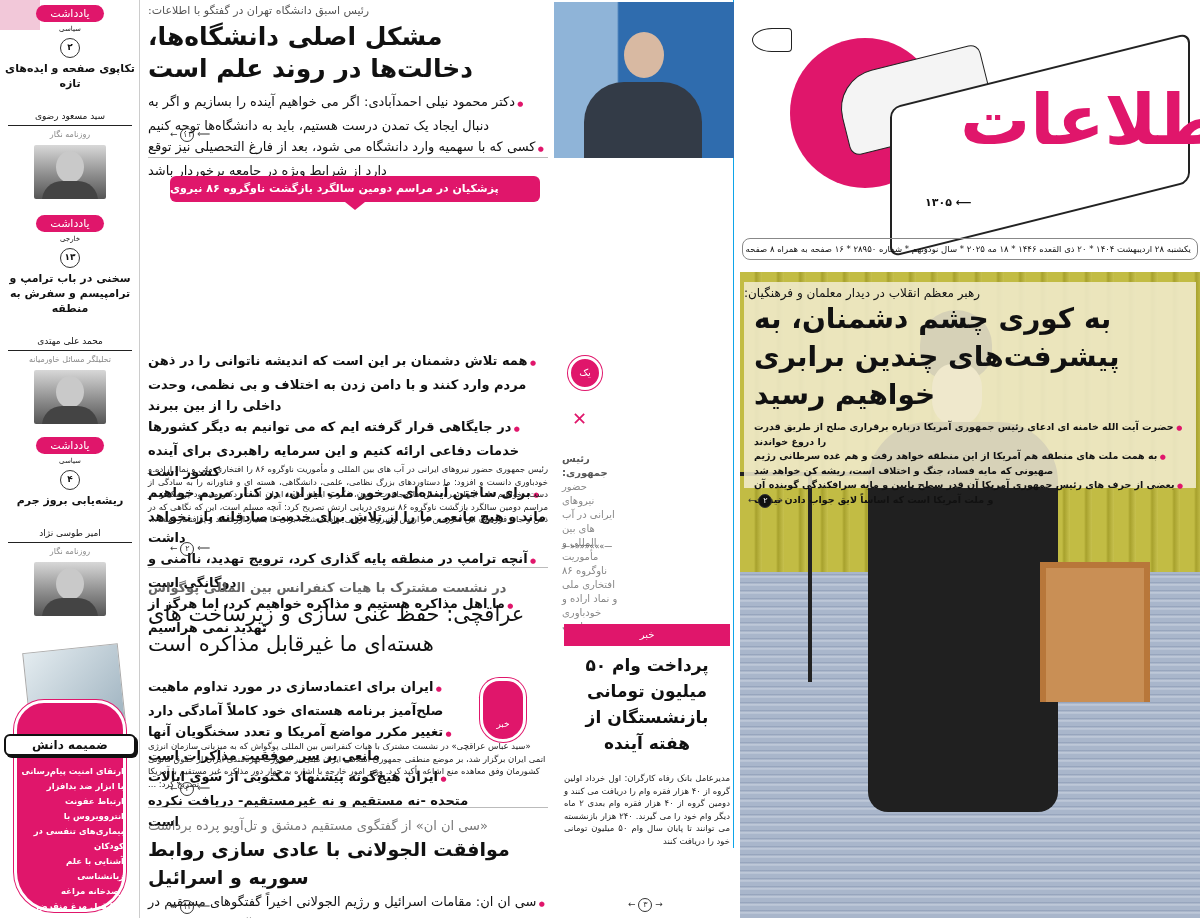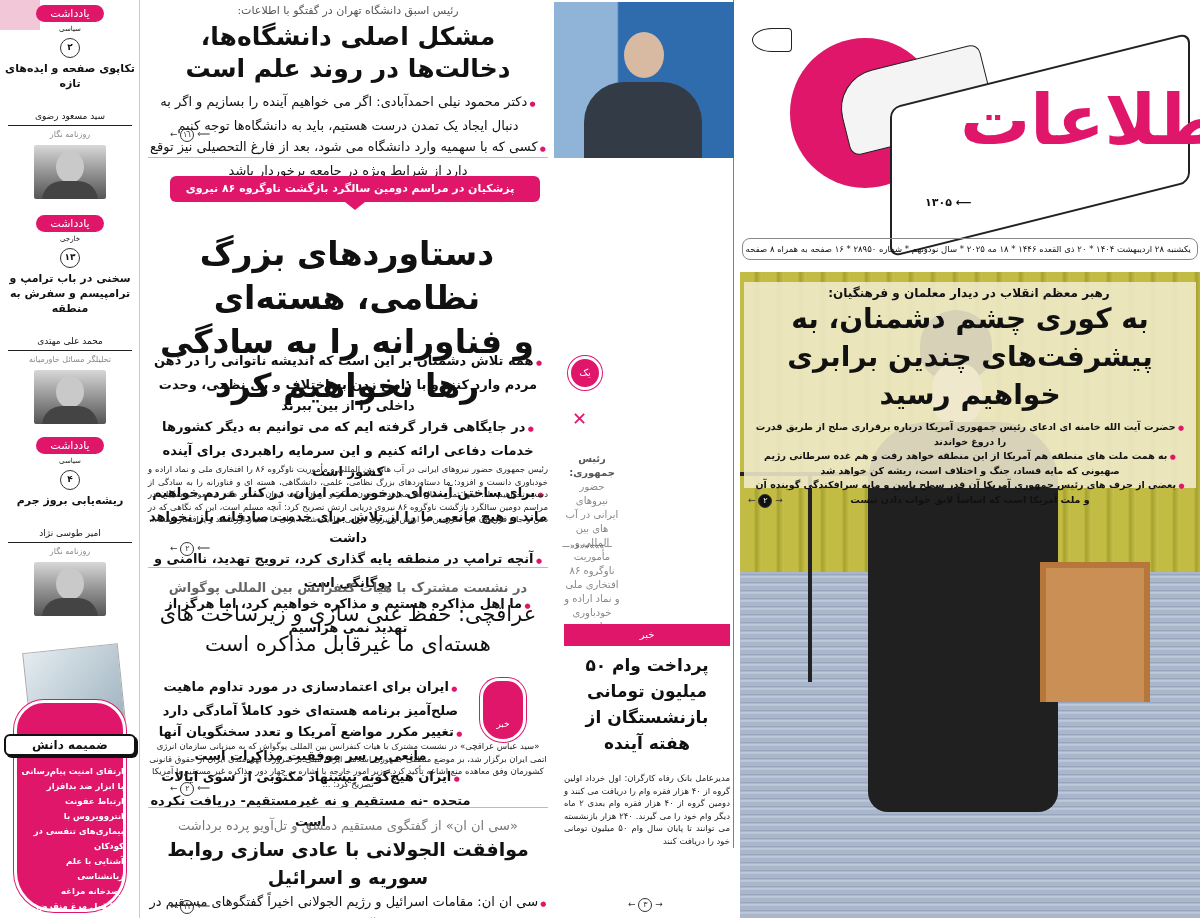--- a/index.html
+++ b/index.html
@@ -18,21 +18,21 @@
 .op .photo{width:72px;height:54px;margin:6px auto 0;background:linear-gradient(180deg,#d8d8d8,#8e8e8e 55%,#555);border-radius:2px;position:relative;overflow:hidden}
 .op .photo .face{position:absolute;left:22px;top:6px;width:28px;height:32px;border-radius:50%;background:#c9c9c9}
 .op .photo .body{position:absolute;left:8px;top:36px;width:56px;height:30px;border-radius:20px 20px 0 0;background:#444}
 #supplement{position:absolute;left:4px;top:648px;width:132px;height:268px}
 #supplement .mags{position:absolute;left:22px;top:0;width:96px;height:78px;background:linear-gradient(135deg,#e4ecf0,#9fb3c0);transform:rotate(-6deg);border:1px solid #aaa}
 #supplement .panel{position:absolute;left:10px;top:52px;width:112px;height:212px;background:#e0166b;border-radius:30px 30px 40px 40px;border:3px solid #fff;box-shadow:0 0 0 1px #e0166b}
 #supplement .banner{position:absolute;left:0;top:86px;width:132px;height:22px;background:#fff;border:2px solid #111;border-radius:6px;text-align:center;font-size:12px;font-weight:bold;direction:rtl;line-height:18px;box-shadow:2px 2px 0 #111}
 #supplement ul{position:absolute;left:16px;top:116px;width:104px;list-style:none;direction:rtl;color:#fff;font-size:8.5px;font-weight:bold;line-height:15px}
 
 #midcol{position:absolute;left:140px;top:0;width:418px;height:918px}
-.rtl{direction:rtl;text-align:center}
+.rtl{direction:rtl;text-align:left}
 .kicker{font-size:11px;color:#555}
 .arrow-num{font-size:9px;color:#333;direction:ltr}
 .arrow-num span{display:inline-block;width:14px;height:14px;border:1px solid #333;border-radius:50%;text-align:center;line-height:12px;font-size:8px}
 .hr{height:1px;background:#bbb}
 .bullets{list-style:none;font-size:13px;line-height:21px;font-weight:bold}
 .bullets li::before{content:"● ";color:#e0166b;font-size:7px}
 .body-text{font-size:8.5px;line-height:12.5px;color:#222}
 
 #narrow{position:absolute;left:558px;top:0;width:176px;height:848px;border-right:1px solid #0ea5e9}
 
@@ -109,24 +109,20 @@
     <ul class="bullets" style="margin-top:6px;font-weight:normal">
       <li>دکتر محمود نیلی احمدآبادی: اگر می خواهیم آینده را بسازیم و اگر به دنبال ایجاد یک تمدن درست هستیم، باید به دانشگاه‌ها توجه کنیم</li>
       <li>کسی که با سهمیه وارد دانشگاه می شود، بعد از فارغ التحصیلی نیز توقع دارد از شرایط ویژه در جامعه برخوردار باشد</li>
     </ul>
   </div>
   <div class="abs arrow-num" style="left:30px;top:128px">← <span>۱۱</span> ⟸</div>
   <div class="abs hr" style="left:8px;top:157px;width:400px"></div>
 
   <div class="abs rtl" style="left:30px;top:176px;width:370px;height:26px;background:#e0166b;color:#fff;border-radius:6px;font-size:11px;font-weight:bold;line-height:26px;padding-right:10px">پزشکیان در مراسم دومین سالگرد بازگشت ناوگروه ۸۶ نیروی دریایی ارتش:</div>
   <div class="abs" style="left:205px;top:202px;width:0;height:0;border-left:10px solid transparent;border-right:10px solid transparent;border-top:8px solid #e0166b"></div>
-  <div class="abs rtl" style="left:2px;top:232px;width:410px;font-size:33px;font-weight:bold;line-height:44px;text-align:center">
-    <div>دستاوردهای بزرگ نظامی، هسته‌ای</div>
-    <div>و فناورانه را به سادگی رها نخواهیم کرد</div>
-  </div>
   <ul class="abs rtl bullets" style="left:8px;top:350px;width:400px">
     <li>همه تلاش دشمنان بر این است که اندیشه ناتوانی را در ذهن مردم وارد کنند و با دامن زدن به اختلاف و بی نظمی، وحدت داخلی را از بین ببرند</li>
     <li>در جایگاهی قرار گرفته ایم که می توانیم به دیگر کشورها خدمات دفاعی ارائه کنیم و این سرمایه راهبردی برای آینده کشور است</li>
     <li>برای ساختن آینده‌ای درخور ملت ایران، در کنار مردم خواهیم ماند و هیچ مانعی ما را از تلاش برای خدمت صادقانه باز نخواهد داشت</li>
     <li>آنچه ترامپ در منطقه پایه گذاری کرد، ترویج تهدید، ناامنی و دوگانگی است</li>
     <li>ما اهل مذاکره هستیم و مذاکره خواهیم کرد، اما هرگز از تهدید نمی هراسیم</li>
   </ul>
   <div class="abs rtl body-text" style="left:8px;top:463px;width:400px;text-align:justify">رئیس جمهوری حضور نیروهای ایرانی در آب های بین المللی و مأموریت ناوگروه ۸۶ را افتخاری ملی و نماد اراده و خودباوری دانست و افزود: ما دستاوردهای بزرگ نظامی، علمی، دانشگاهی، هسته ای و فناورانه را به سادگی از دست نخواهیم داد. اینها ثمره سال ها مجاهدت، خون، فکر و ایمان ملت ایران است. دکتر مسعود پزشکیان در مراسم دومین سالگرد بازگشت ناوگروه ۸۶ نیروی دریایی ارتش تصریح کرد: آنچه مسلم است، این که نگاهی که در ذهن و جان فرزندان این سرزمین در ارتش و نیروی دریایی نهادینه شده، برای ما بسیار ارزشمند و پرافتخار است...</div>
   <div class="abs arrow-num" style="left:30px;top:542px">← <span>۲</span> ⟸</div>
   <div class="abs hr" style="left:8px;top:567px;width:400px"></div>
@@ -190,21 +186,21 @@
     <div class="abs" style="left:0;top:300px;width:460px;height:346px;background:repeating-linear-gradient(0deg,#a9b6cb 0,#a9b6cb 4px,#c7d0de 5px,#8e9db7 8px)"></div>
     <div class="abs" style="left:180px;top:38px;width:72px;height:70px;border-radius:50% 50% 40% 40%;background:#1a1a1a"></div>
     <div class="abs" style="left:192px;top:92px;width:50px;height:60px;border-radius:40%;background:#e6d4c4"></div>
     <div class="abs" style="left:128px;top:150px;width:190px;height:390px;border-radius:60px 60px 20px 20px;background:#202020"></div>
     <div class="abs" style="left:0;top:200px;width:180px;height:4px;background:#222"></div>
     <div class="abs" style="left:68px;top:200px;width:4px;height:210px;background:#222"></div>
     <div class="abs" style="left:300px;top:290px;width:110px;height:140px;border:6px solid #b8773a;border-bottom:none;background:#c98f55"></div>
   </div>
 
   <div class="abs rtl" style="left:4px;top:282px;width:452px;height:206px;background:rgba(240,235,205,.88)">
-    <div style="font-size:12px;font-weight:bold;padding:4px 2px 0 0">رهبر معظم انقلاب در دیدار معلمان و فرهنگیان:</div>
+    <div style="font-size:12px;font-weight:normal;padding:4px 2px 0 0">رهبر معظم انقلاب در دیدار معلمان و فرهنگیان:</div>
     <div style="font-size:28px;font-weight:bold;line-height:38px;padding:0 10px">به کوری چشم دشمنان، به پیشرفت‌های چندین برابری خواهیم رسید</div>
     <ul class="bullets" style="padding:6px 10px 0 10px;font-size:9.5px;line-height:14px">
       <li>حضرت آیت الله خامنه ای ادعای رئیس جمهوری آمریکا درباره برقراری صلح از طریق قدرت را دروغ خواندند</li>
       <li>به همت ملت های منطقه هم آمریکا از این منطقه خواهد رفت و هم غده سرطانی رژیم صهیونی که مایه فساد، جنگ و اختلاف است، ریشه کن خواهد شد</li>
       <li>بعضی از حرف های رئیس جمهوری آمریکا آن قدر سطح پایین و مایه سرافکندگی گوینده آن و ملت آمریکا است که اساساً لایق جواب دادن نیست</li>
     </ul>
   </div>
   <div class="abs arrow-num" style="left:8px;top:494px">← <span style="background:#111;color:#fff">۲</span> →</div>
 </div>
 

